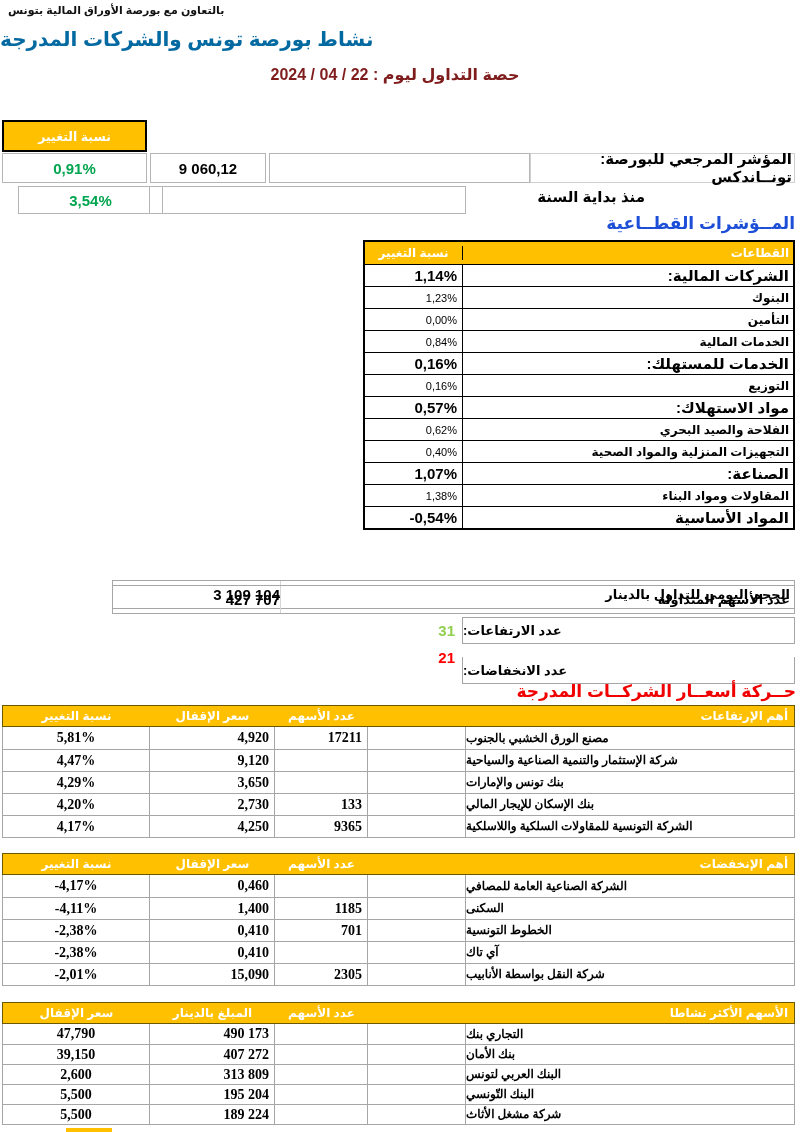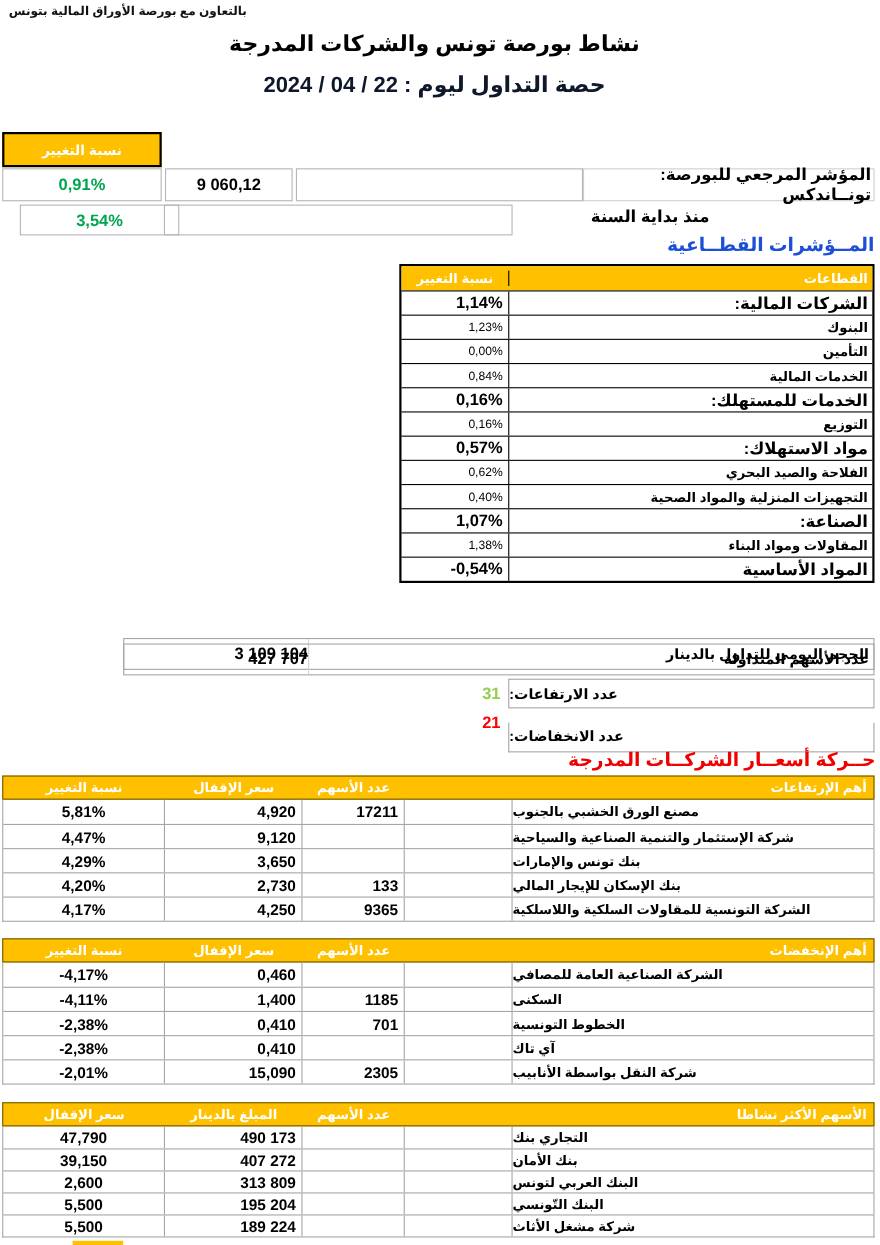--- a/index.html
+++ b/index.html
@@ -4,22 +4,22 @@
 <style>
   * { margin:0; padding:0; box-sizing:border-box; }
   html,body { width:800px; height:1132px; background:#fff; overflow:hidden;
               font-family:"Liberation Sans","DejaVu Sans",sans-serif; }
   #page { position:relative; width:800px; height:1132px; direction:rtl; }
 
   .num { direction:ltr; unicode-bidi:embed; }
 
   
   #attribution { position:absolute; left:8px; top:4px; font-size:11px; font-weight:bold; color:#111; direction:rtl; }
-  #title { position:absolute; top:27px; left:0; width:790px; text-align:center; font-size:20px; font-weight:bold; color:#000000; }
-  #session { position:absolute; top:65px; left:0; width:790px; text-align:center; font-size:20px; font-weight:bold; color:#0f172a; }
+  #title { position:absolute; top:27px; left:0; width:790px; text-align:left; font-size:20px; font-weight:bold; color:#0369a1; }
+  #session { position:absolute; top:65px; left:0; width:790px; text-align:center; font-size:16px; font-weight:bold; color:#7f1d1d; }
 
   
   .idx-h { position:absolute; top:120px; height:32px; background:#FFC000; border:2px solid #000;
            color:#fff; font-weight:bold; font-size:12.5px; display:flex; align-items:center; justify-content:center; }
   #idx-h-change { left:2px; width:145px; }
   #idx-h-point  { left:150px; width:116px; }
   .idx-cell { position:absolute; border:1px solid #b5b5b5; display:flex; align-items:center; justify-content:center;
               font-weight:bold; font-size:15px; }
   #idx-r1-change { left:2px;   top:153px; width:145px; height:30px; color:#00a54f; }
   #idx-r1-point  { left:150px; top:153px; width:116px; height:30px; color:#000; }
@@ -62,21 +62,21 @@
   
   .mtable { position:absolute; left:2px; width:793px; direction:ltr; }
   #gainers { top:705px; } #losers { top:853px; } #active { top:1002px; }
   .m-head { display:flex; height:22px; background:#FFC000; border:1px solid #6b5900; color:#fff; font-weight:bold;
             font-size:12px; align-items:center; }
   .m-head .hc1 { width:147px; text-align:center; }
   .m-head .hc2 { width:125px; text-align:center; }
   .m-head .hc3 { width:93px;  text-align:center; }
   .m-head .hc4 { width:98px; }
   .m-head .hc5 { flex:1; text-align:right; padding-right:6px; direction:rtl; }
-  .m-body { border:1px solid #a6a6a6; border-top:none; }
+  .m-body { border:1px solid #a6a6a6; border-top:none;font-family:Liberation Serif, serif; }
   .m-row { display:flex; height:22px; border-top:1px solid #a6a6a6; align-items:center; }
   .m-row:first-child { border-top:none; }
   #gainers .m-row, #losers .m-row { height:22px; }
   #active .m-row { height:20px; }
   .m-row > div { height:100%; display:flex; align-items:center; }
   .mc1 { width:147px; justify-content:center; font-weight:bold; font-size:14px; border-right:1px solid #a6a6a6; direction:ltr; }
   .mc2 { width:125px; justify-content:flex-end; padding-right:5px; font-weight:bold; font-size:14px; border-right:1px solid #a6a6a6; direction:ltr; }
   .mc3 { width:93px;  justify-content:flex-end; padding-right:5px; font-weight:bold; font-size:14px; border-right:1px solid #a6a6a6; direction:ltr; }
   .mc4 { width:98px;  border-right:1px solid #a6a6a6; }
   .mc5 { flex:1; justify-content:flex-end; padding-right:4px; font-weight:bold; font-size:12px; direction:rtl; }

